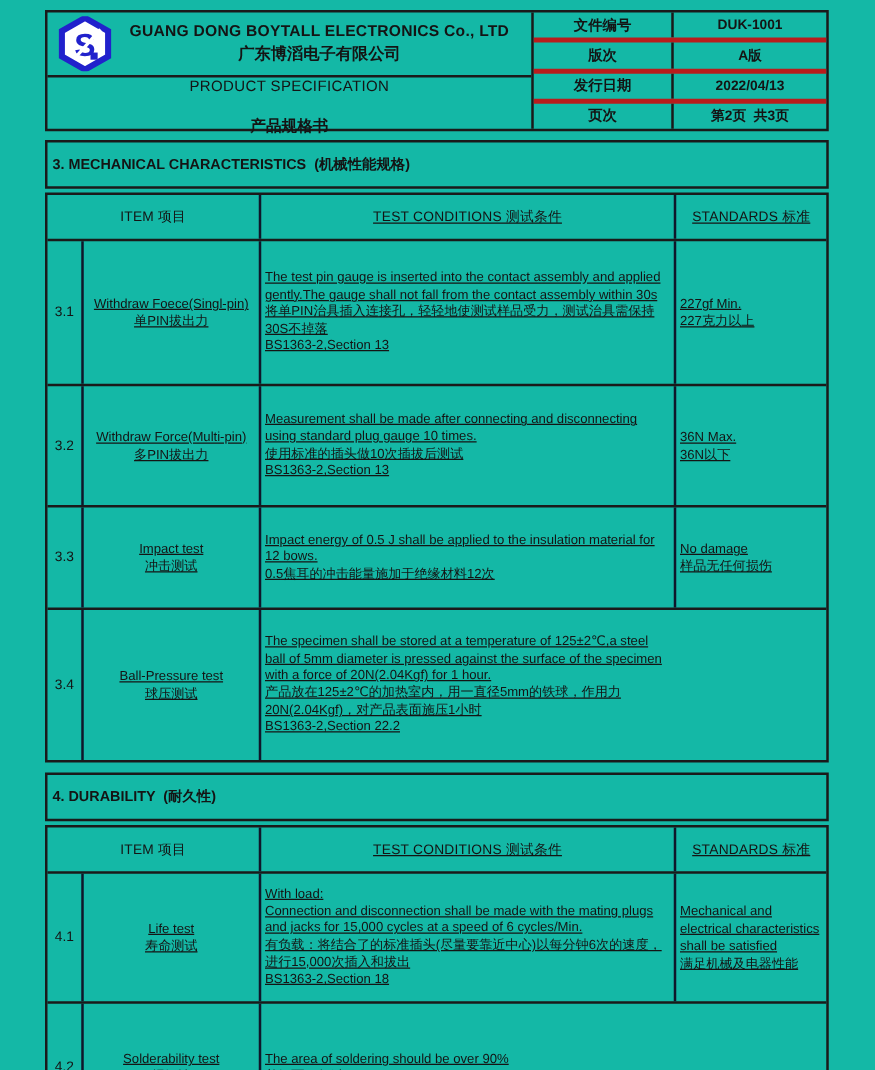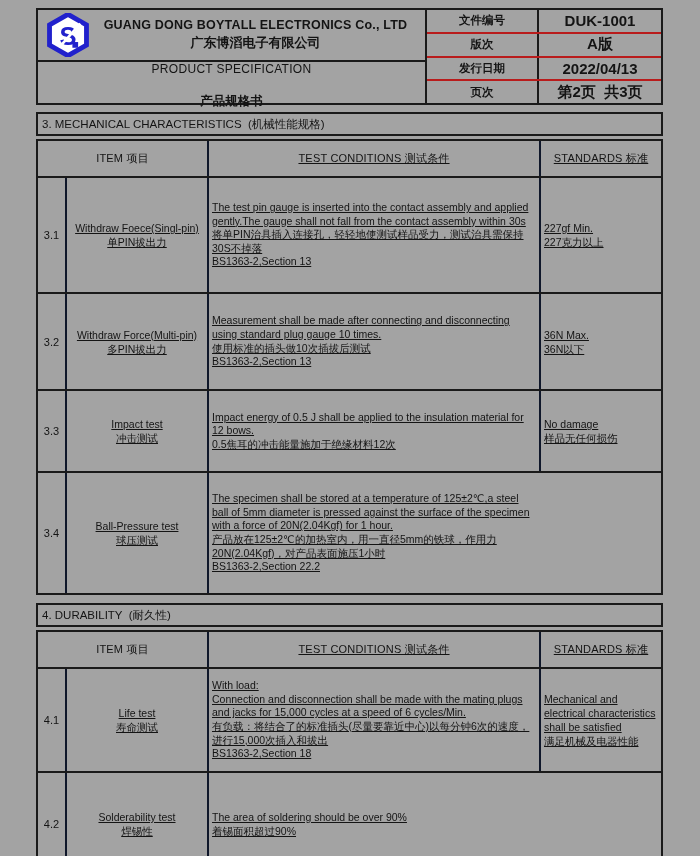--- a/index.html
+++ b/index.html
@@ -2,21 +2,21 @@
 <html><head>
 <meta charset="utf-8">
 <style>
   * { box-sizing: border-box; margin: 0; padding: 0; }
   html, body { background: #ffffff; }
   body { font-family: "Liberation Sans", "DejaVu Sans", sans-serif; color: #141414; }
   .page {
     position: relative;
     width: 700px;
     height: 856px;
-    background: #a3a3a3;
+    background: #14b8a6;
     overflow: hidden;
   }
   .content {
     position: absolute;
     left: 36px;
     top: 8px;
     width: 627px;
   }
   
   .doc-header {
@@ -50,40 +50,40 @@
   }
   .title-en { font-size: 12px; font-weight: normal; letter-spacing: 0.3px; }
   .title-zh { font-size: 12.5px; font-weight: bold; margin-top: 17px; }
   .header-right {
     flex: 1;
     border-left: 2px solid #1a1a1a;
     display: flex;
     flex-direction: column;
   }
   .meta-row { flex: 1; display: flex; }
-  .meta-row + .meta-row { border-top: 2px solid #b91c1c; }
+  .meta-row + .meta-row { border-top: 4px solid #b91c1c; }
   .meta-label {
     flex: 0 0 112px;
     border-right: 2px solid #1a1a1a;
     display: flex; align-items: center; justify-content: center;
     font-size: 11.5px; font-weight: bold;
   }
   .meta-value {
     flex: 1;
     display: flex; align-items: center; justify-content: center;
-    font-size: 15px; font-weight: bold;
+    font-size: 11px; font-weight: bold;
     white-space: pre;
   }
   
   .section-bar {
     border: 2px solid #1a1a1a;
-    height: 24px;
+    height: 39px;
     display: flex; align-items: center;
     padding-left: 4px;
-    font-size: 11.5px; font-weight: normal;
+    font-size: 11.5px; font-weight: bold;
     white-space: pre;
     margin-bottom: 3px;
   }
   
   .spec-table { border: 2px solid #1a1a1a; }
   .spec-table.first { margin-bottom: 8px; }
   .trow { display: flex; }
   .trow + .trow { border-top: 2px solid #1a1a1a; }
   .cell { overflow: hidden; }
   .cell + .cell { border-left: 2px solid #0f172a; text-decoration: underline; }

